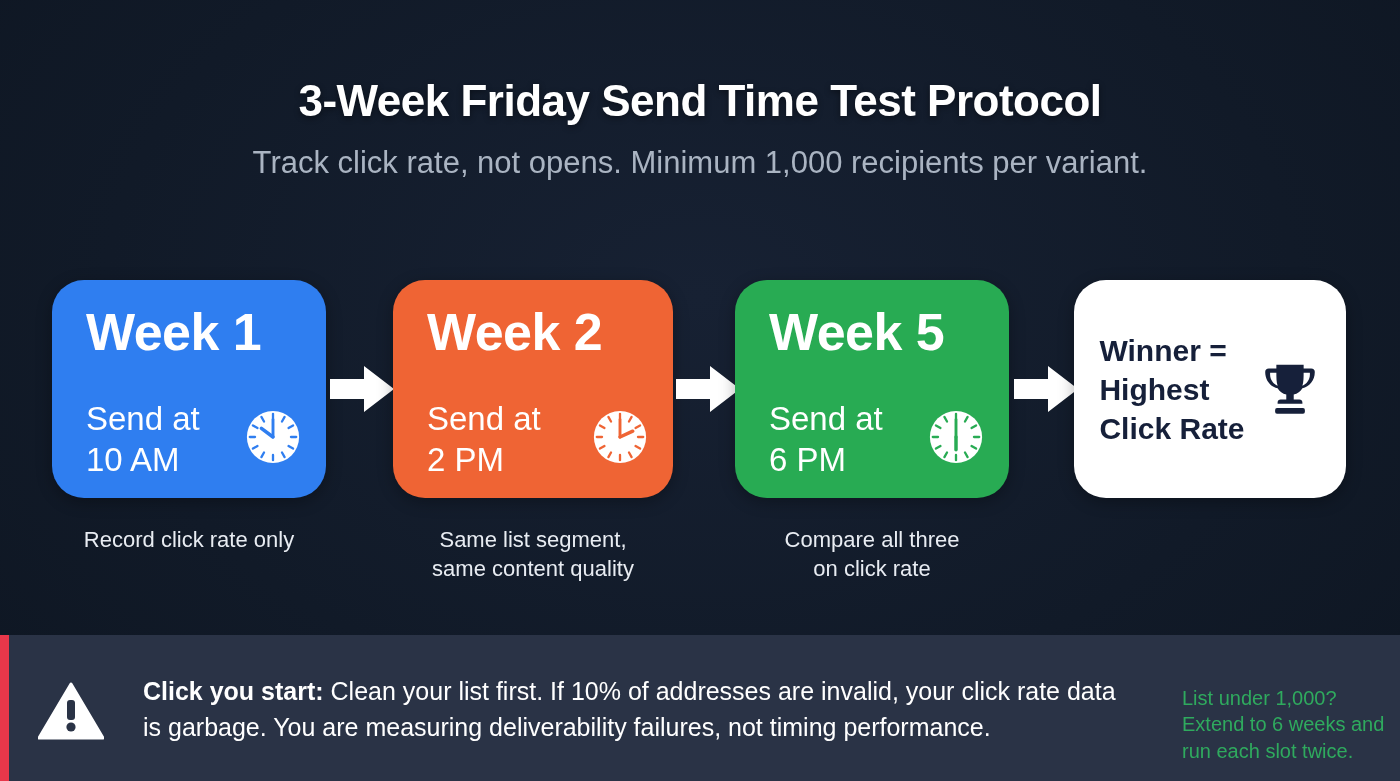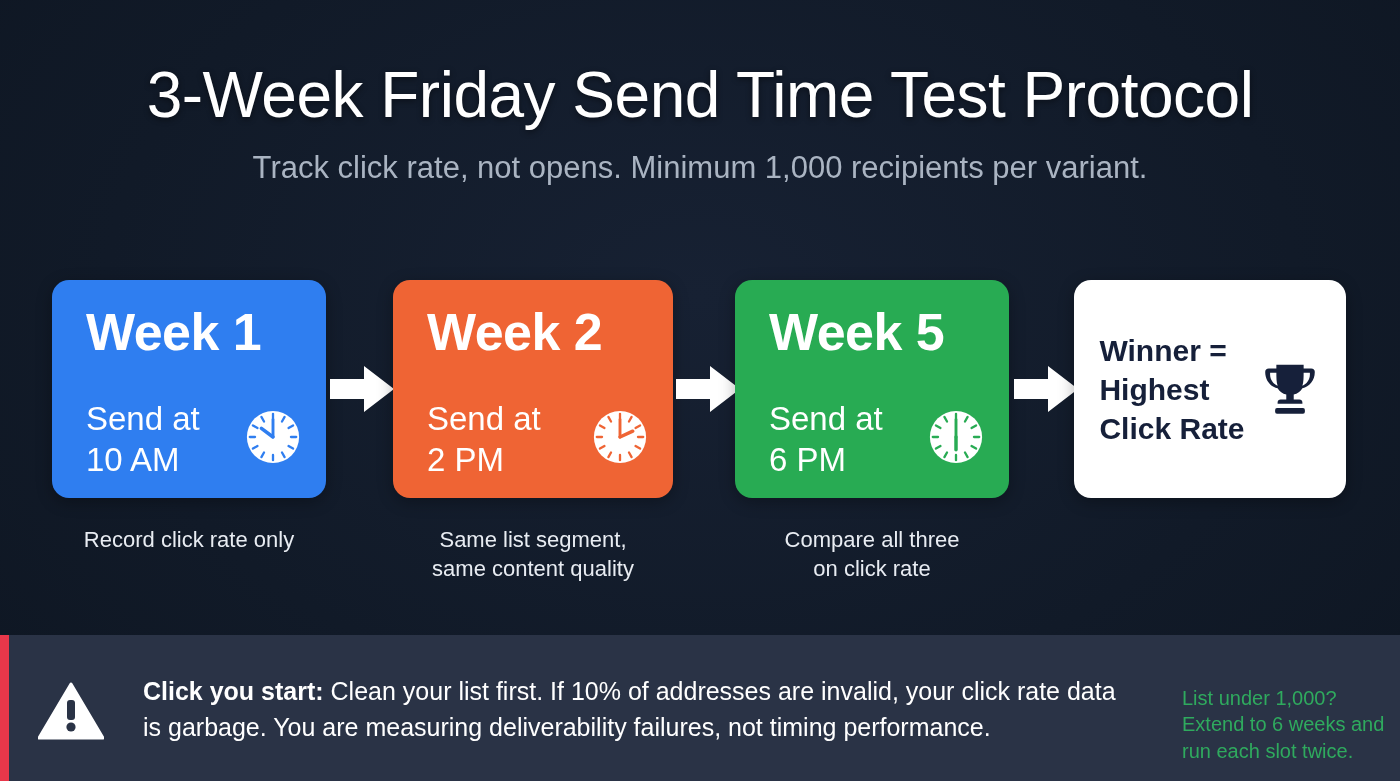--- a/index.html
+++ b/index.html
@@ -9,31 +9,31 @@
     background:#131c2b;
     overflow:hidden;
     position:relative;
   }
   .stage { position:relative; width:1400px; height:781px;
            background:radial-gradient(ellipse at 50% 38%, #172133 0%, #111a28 60%, #0e1622 100%); }
 
   
   .header { position:absolute; top:62px; left:0; width:1400px; text-align:center; }
   .title {
-    font-size:64px; font-weight:normal; color:#ffffff; letter-spacing:-0.5px;
-    text-shadow:0 2px 6px rgba(0,0,0,.45); line-height:1.05;
+    font-size:44px; font-weight:bold; color:#ffffff; letter-spacing:-0.5px;
+    text-shadow:0 2px 6px rgba(0,0,0,.45); line-height:1.05;margin-top:16px;
   }
   .subtitle {
     margin-top:22px; font-size:31px; color:#aab4c2; font-weight:normal; line-height:1.1;
   }
 
   
   .flow { position:absolute; top:280px; left:0; width:1400px; height:225px; }
   .card {
-    position:absolute; top:0; height:218px; border-radius:17px;
+    position:absolute; top:0; height:218px; border-radius:32px;
     padding:26px 28px 0 34px; color:#ffffff;
     box-shadow:0 4px 16px rgba(0,0,0,.30);
   }
   .card .wk { font-size:52px; font-weight:bold; line-height:1; letter-spacing:-0.5px; }
   .card .body { position:absolute; left:34px; right:24px; top:110px;
                 display:flex; align-items:center; justify-content:space-between;margin-top:8px; }
   .card .send { font-size:33px; line-height:1.25; font-weight:normal; white-space:pre-line; }
   .clock { flex:none; }
 
   #card1 { left:52px;  width:274px; background:#2f7ef0; }

